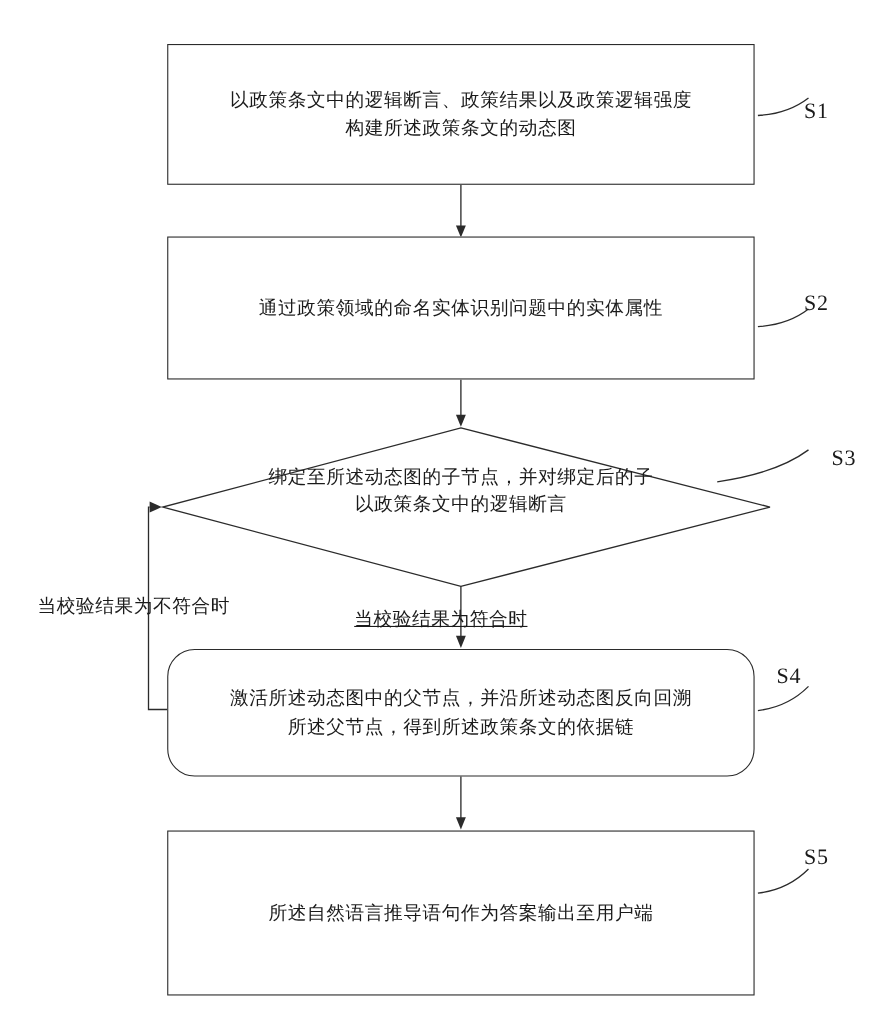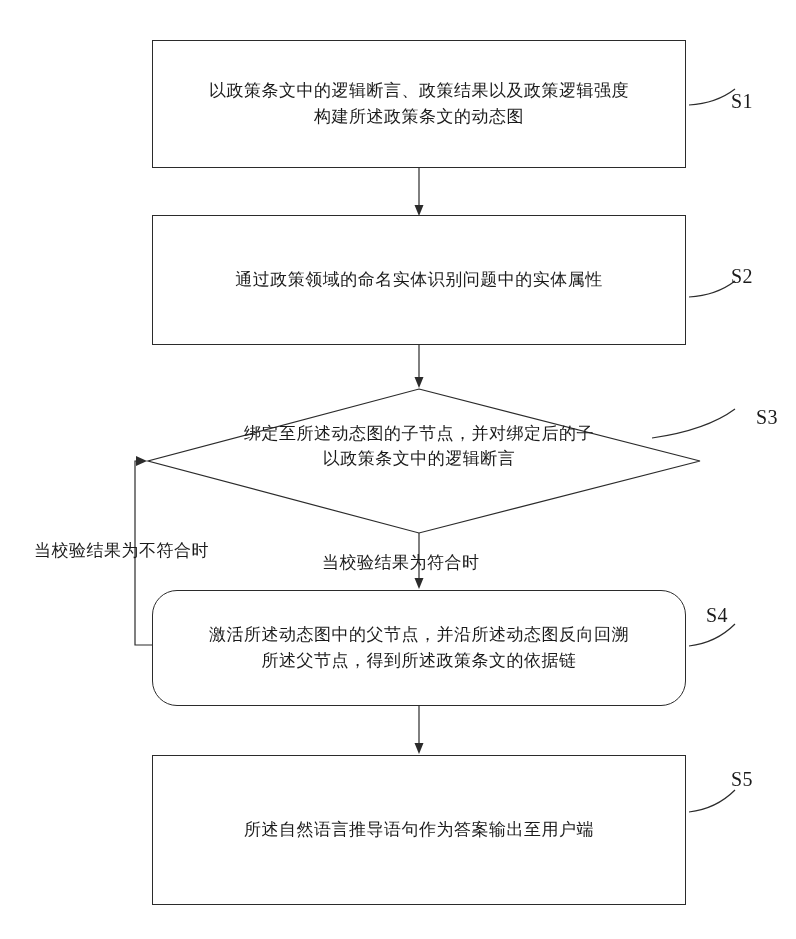--- a/index.html
+++ b/index.html
@@ -103,21 +103,21 @@
     </div>
   </div>
 
   <div class="box" style="left:152px; top:755px; width:534px; height:150px;">
     <div>
       <div>所述自然语言推导语句作为答案输出至用户端</div>
     </div>
   </div>
 
   <div class="blabel" style="left:34px; top:539px;">当校验结果为不符合时</div>
-  <div class="blabel" style="left:322px; top:551px;">当校验结果为符合时</div>
+  <div class="blabel" style="left:322px; top:551px;text-decoration:underline;">当校验结果为符合时</div>
 
   <div class="ref" style="left:731px; top:74px;margin-top:16px;">S1</div>
   <div class="ref" style="left:731px; top:265px;">S2</div>
   <div class="ref" style="left:756px; top:394px;margin-top:12px;">S3</div>
   <div class="ref" style="left:706px; top:604px;">S4</div>
   <div class="ref" style="left:731px; top:768px;">S5</div>
 
 </div>
 
 </body></html>

